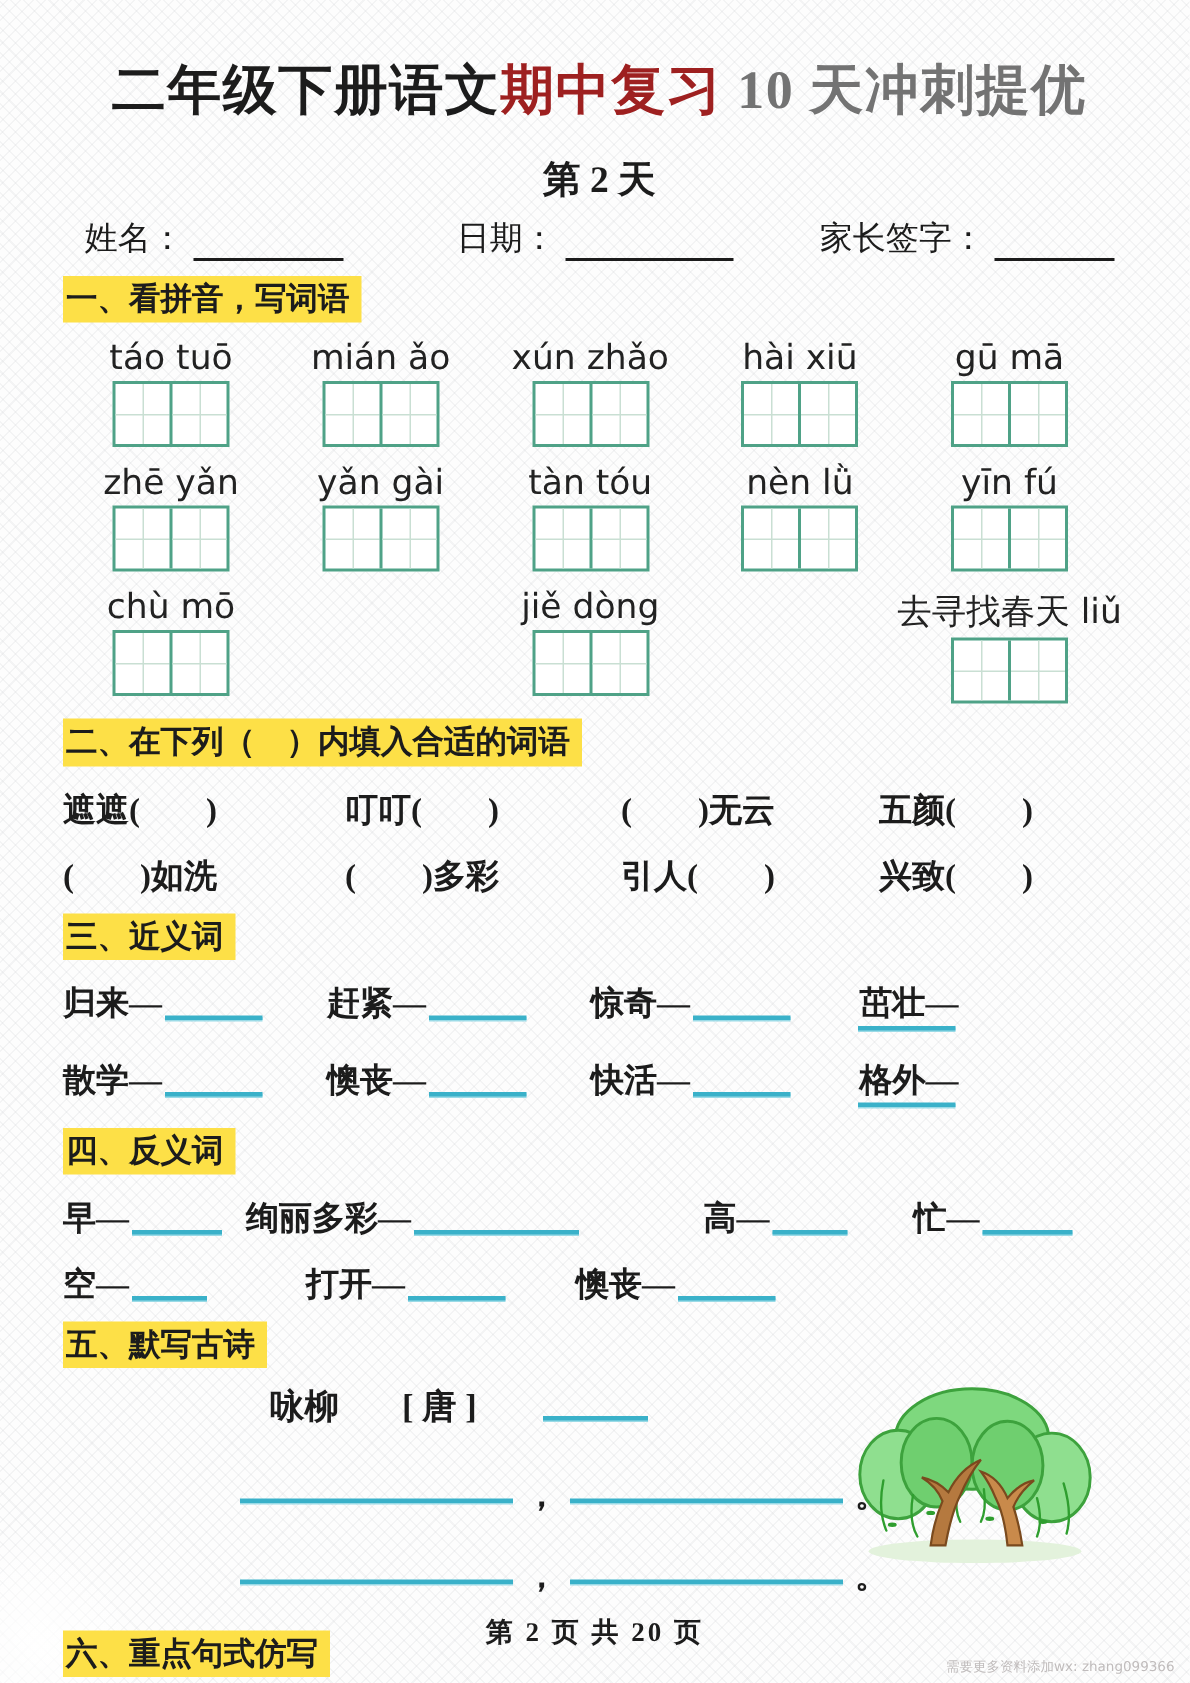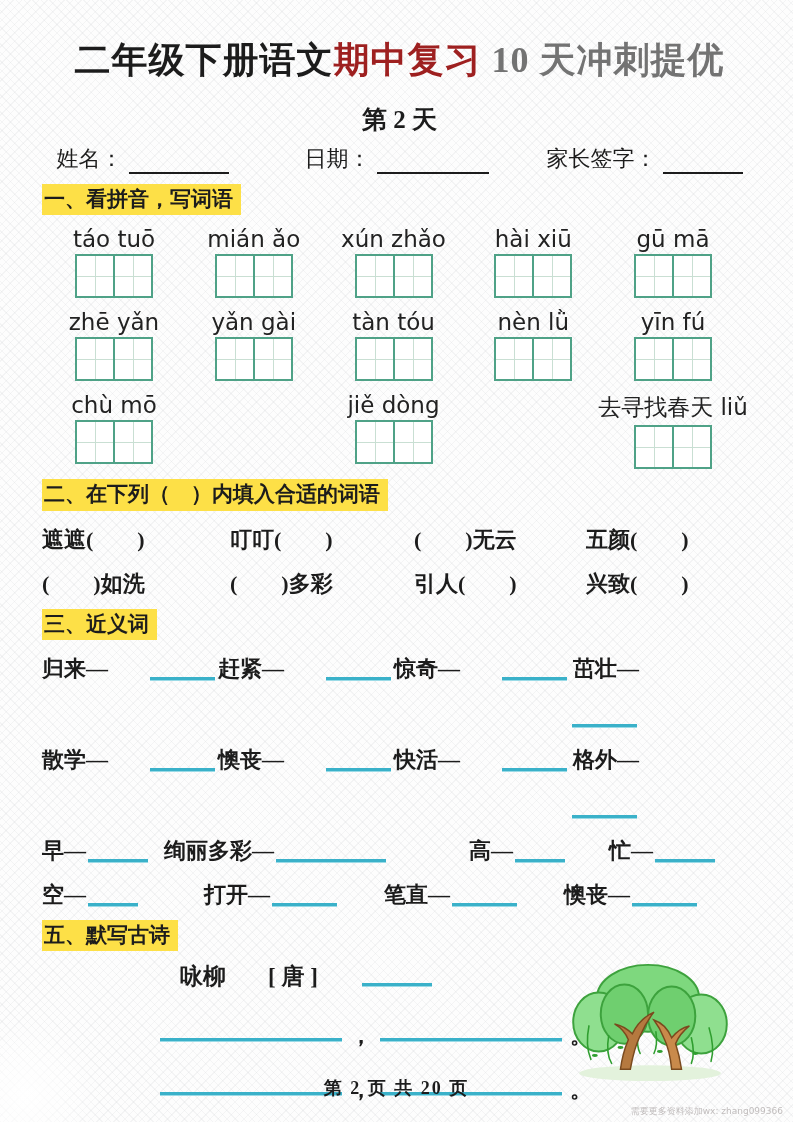--- a/index.html
+++ b/index.html
@@ -46,21 +46,21 @@
   .word-row .it{display:flex;align-items:flex-end;}
   .blank{display:inline-block;height:3px;background:#3ab1c9;box-shadow:0 1px 0 rgba(130,210,225,.8);
     margin:0 2px 4px 2px;}
   .b60{width:60px;} .b50{width:50px;} .b65{width:65px;} .b110{width:110px;}
 
   
   .s2-row .it{font-weight:bold;}
   .s2-row .c1{width:188px;} .s2-row .c2{width:184px;} .s2-row .c3{width:172px;}
 
   
-  .s3-row .c{width:176px;gap:40px;} .s3-row .c:last-child{width:auto;flex-direction:column;}
+  .s3-row .c{width:176px;} .s3-row .c:last-child{width:auto;flex-direction:column;}
   .s4a .c1{width:122px;} .s4a .c2{width:305px;} .s4a .c3{width:140px;}
   .s4b .c1{width:162px;} .s4b .c2{width:180px;} .s4b .c3{width:180px;}
 
   
   .poem{position:relative;margin-top:6px;}
   .poem-head{font-size:23px;font-weight:bold;margin:10px 0 0 138px;display:flex;align-items:flex-end;}
   .poem-head .dyn{margin-left:42px;}
   .poem-head .blank{width:70px;margin-left:44px;margin-bottom:6px;}
   .poem-line{display:flex;align-items:flex-end;font-size:22px;font-weight:bold;margin:34px 0 0 116px;}
   .poem-line .blank{width:182px;margin-bottom:5px;}
@@ -248,20 +248,21 @@
         <span>快活—</span>
         <span class="blank b65"></span>
       </span>
     <span class="it c">
         <span>格外—</span>
         <span class="blank b65"></span>
       </span>
   </div>
 
   
+  <div><div class="sec-head">四、反义词</div></div>
   <div class="word-row s4a">
     <span class="it c1">
         <span>早—</span>
         <span class="blank b60"></span>
       </span>
     <span class="it c2">
         <span>绚丽多彩—</span>
         <span class="blank b110"></span>
       </span>
     <span class="it c3">
@@ -273,24 +274,20 @@
         <span class="blank b60"></span>
       </span>
   </div>
   <div class="word-row s4b">
     <span class="it c1">
         <span>空—</span>
         <span class="blank b50"></span>
       </span>
     <span class="it c2">
         <span>打开—</span>
-        <span class="blank b65"></span>
-      </span>
-    <span class="it c3">
-        <span>笔直—</span>
         <span class="blank b65"></span>
       </span>
     <span class="it">
         <span>懊丧—</span>
         <span class="blank b65"></span>
       </span>
   </div>
 
   
   <div><div class="sec-head">五、默写古诗</div></div>

